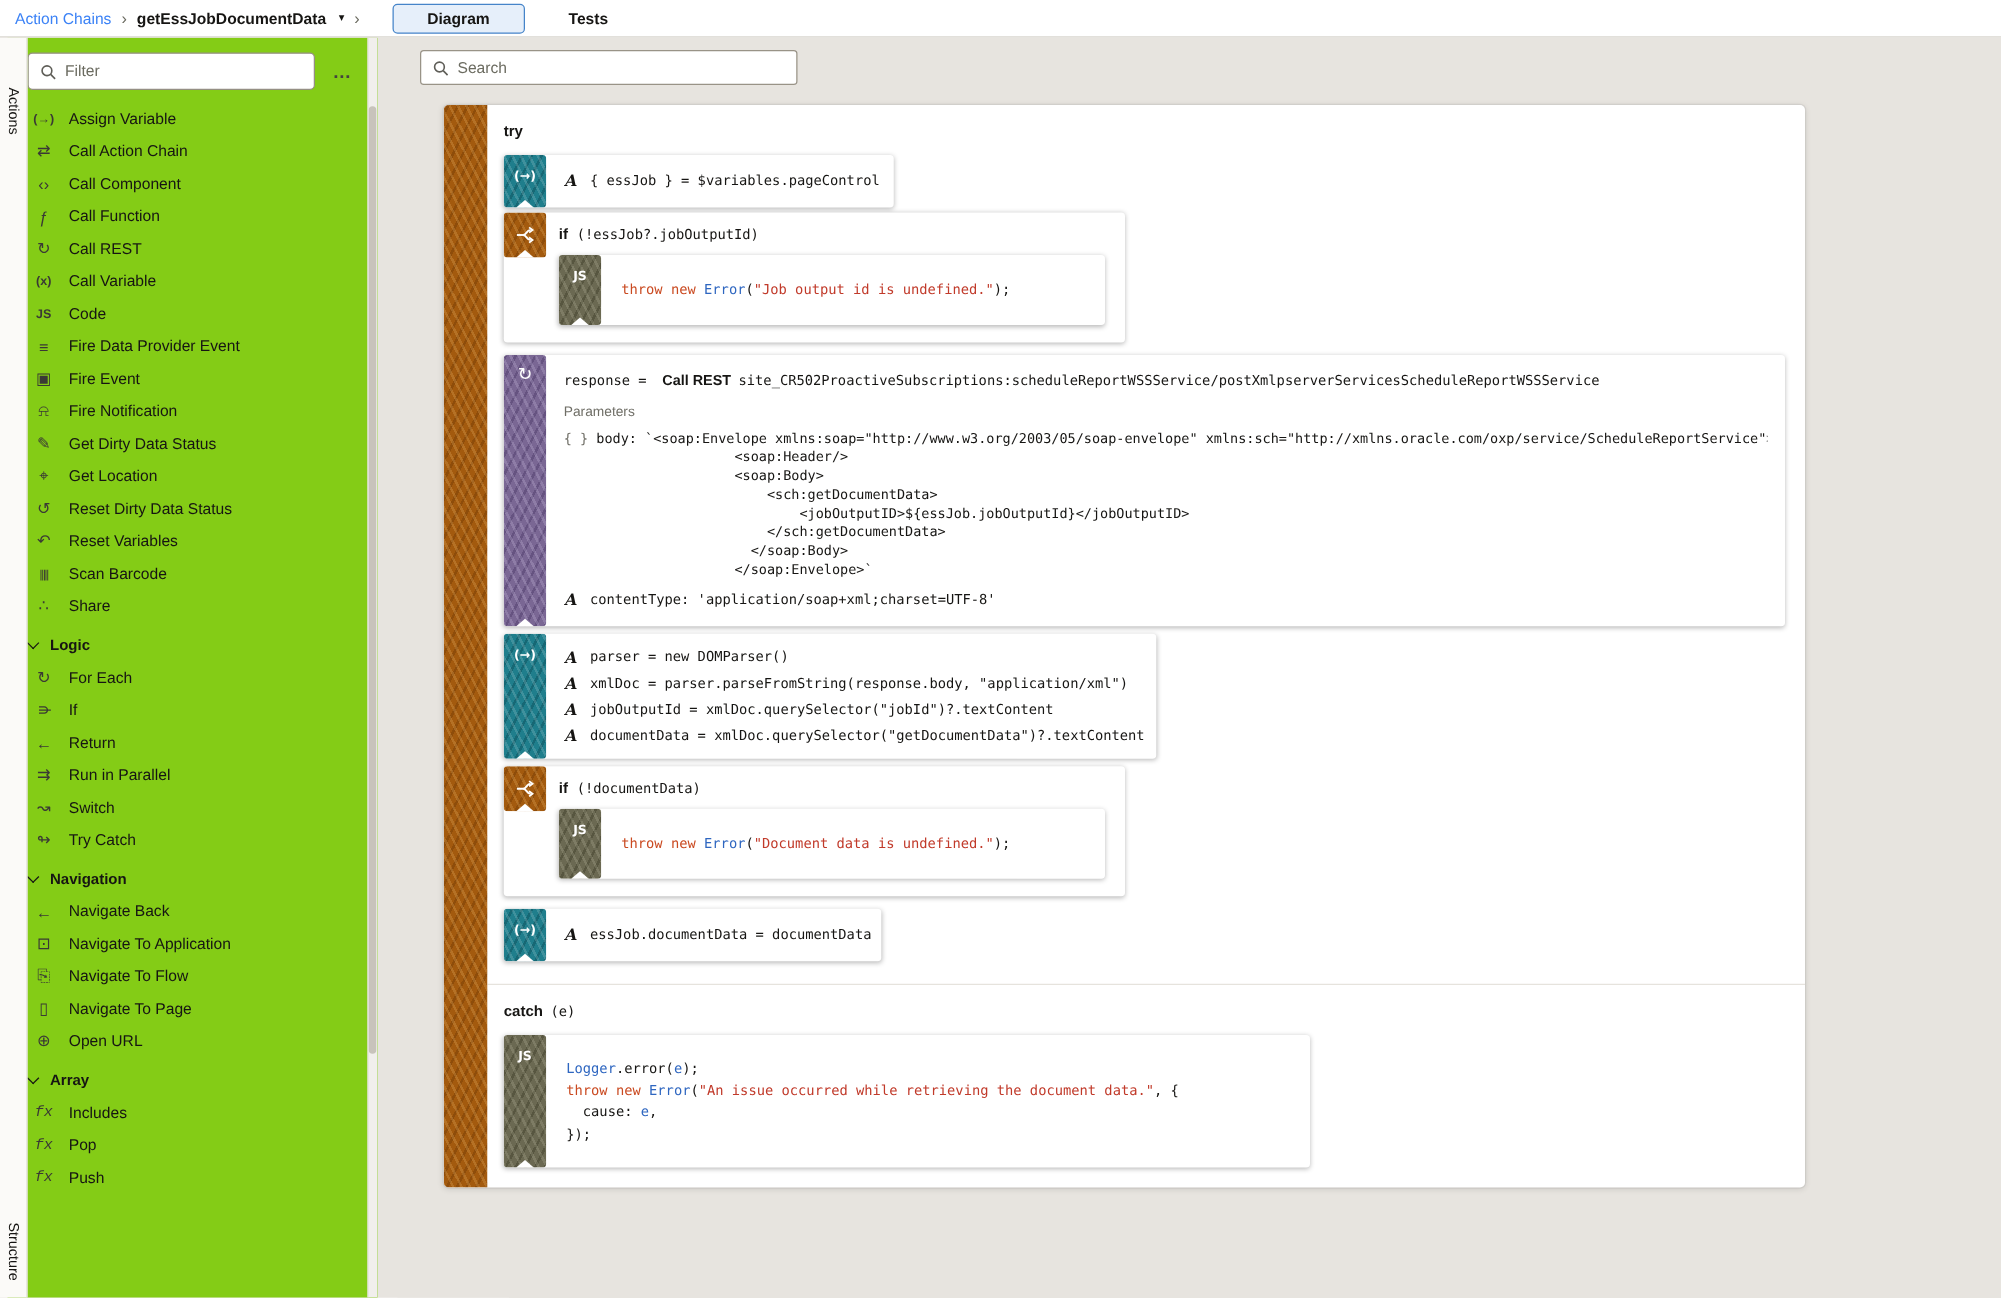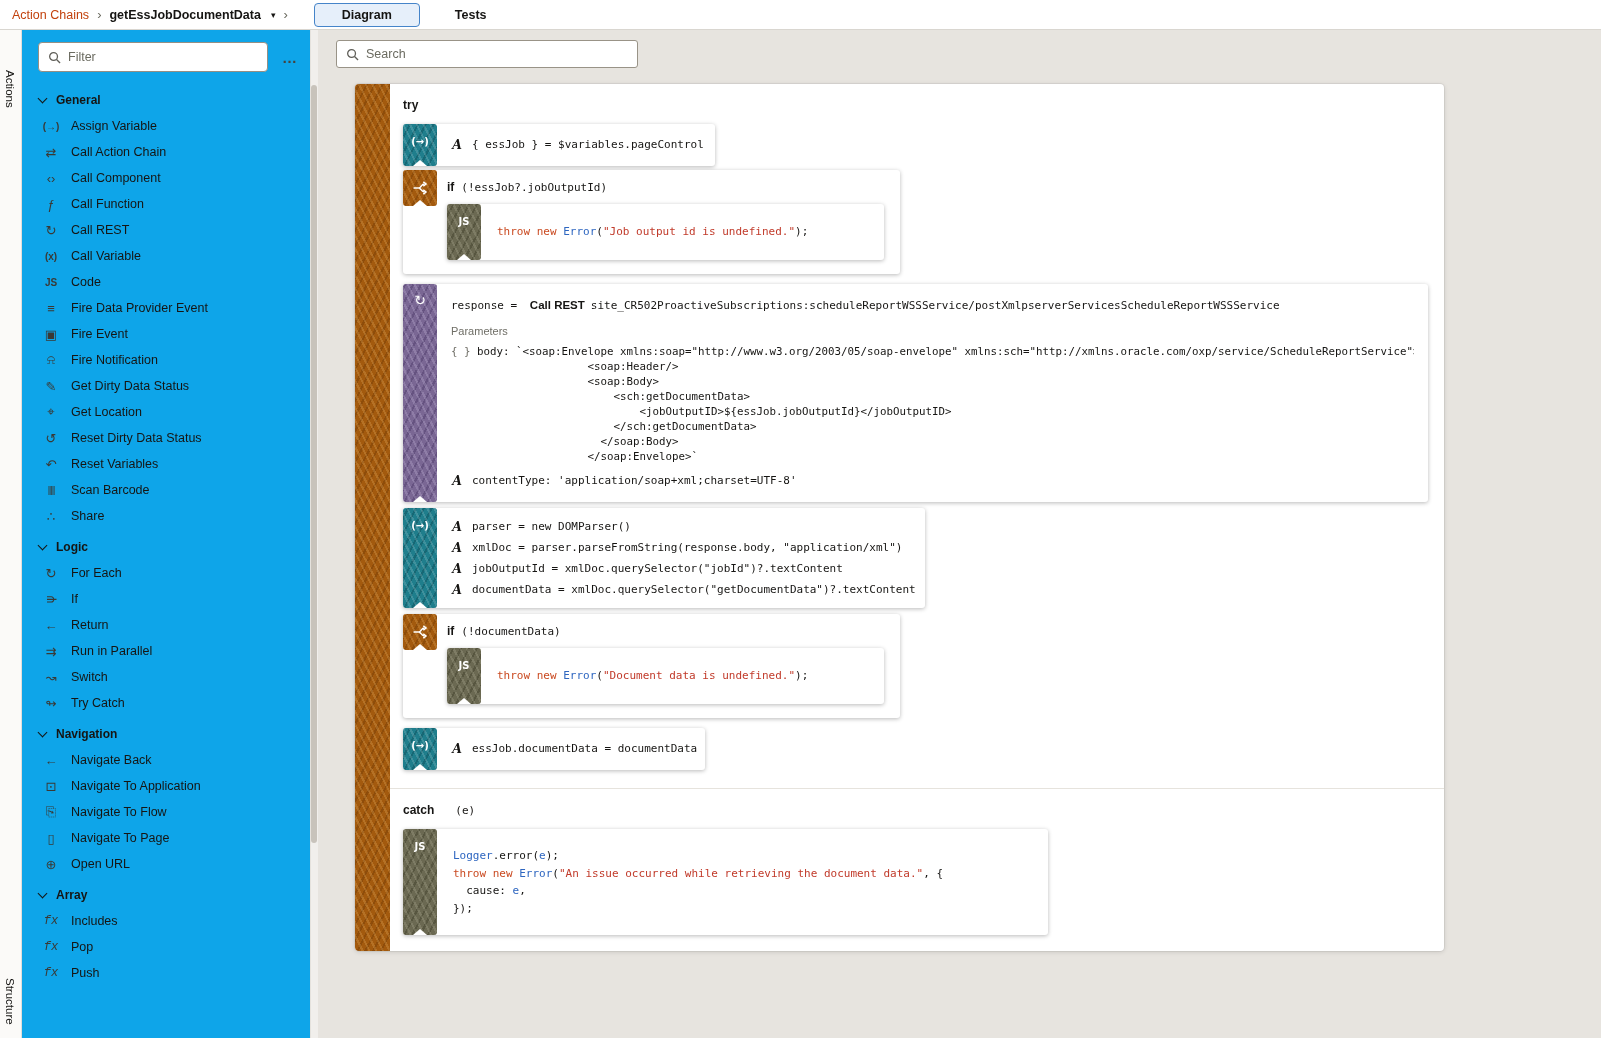--- a/index.html
+++ b/index.html
@@ -8,41 +8,41 @@
     font-family: "Liberation Sans", "DejaVu Sans", sans-serif;
     background: #e7e4df; color: #161513;
   }
 
   
   .topbar {
     position: absolute; top: 0; left: 0; right: 0; height: 30px;
     background: #fff; border-bottom: 1px solid #d9d6d0;
     display: flex; align-items: center; padding: 0 12px; gap: 8px; z-index: 20;
   }
-  .bc-root { color: #c2410c; font-size: 12.5px; cursor: pointer; }
+  .bc-root { color: #3b82f6; font-size: 12.5px; cursor: pointer; }
   .bc-sep { color: #6b6b60; font-size: 13px; }
   .bc-name { font-size: 12.5px; font-weight: 700; }
   .bc-caret { font-size: 9px; margin-left: 2px; }
   .tab { font-size: 12.5px; font-weight: 600; padding: 4px 27px; border-radius: 4px; cursor: pointer; text-align: center; }
   .tab-selected { background: #e6effa; border: 1px solid #4584c9; margin-left: 18px; }
 
   
   .leftrail {
     position: absolute; left: 0; top: 30px; bottom: 0; width: 22px;
     background: #fbfaf8; border-right: 1px solid #e2dfda; z-index: 15;
   }
   .rail-label { position: absolute; left: 16px; white-space: nowrap; font-size: 11.5px;
     transform: rotate(90deg); transform-origin: left top; }
   .rail-label-top { top: 40px; }
   .rail-label-bottom { top: 948px; }
 
   
   .sidebar {
-    position: absolute; left: 22px; top: 30px; bottom: 0; width: 296px;
-    background: #0ea5e9; overflow: hidden; z-index: 10;
+    position: absolute; left: 6px; top: 30px; bottom: 0; width: 296px;
+    background: #84cc16; overflow: hidden; z-index: 10;
   }
   .filter-row { display: flex; align-items: center; gap: 6px; padding: 12px 14px 10px 16px; }
   .filter-box {
     flex: 0 0 230px; height: 30px; border: 1px solid #958f84; border-radius: 4px;
     background: #fff; display: flex; align-items: center; padding: 0 9px; gap: 7px;
   }
   .filter-box input, .search-box input {
     border: none; outline: none; flex: 1; font-size: 12.5px; color: #161513; background: transparent;
     font-family: "Liberation Sans", sans-serif;
   }
@@ -145,21 +145,21 @@
   pre.soap { font-family: "DejaVu Sans Mono", monospace; font-size: 10.8px; line-height: 15px;
     white-space: pre; margin: 0 0 9px; overflow: hidden; }
   .ct-row { margin-top: 3px; }
 
   
   .assign-lines .nbody { padding: 8px 14px; }
   .assign-lines .row { height: 21px; }
 
   
   .catch-section { border-top: 1px solid #e6e3dd; margin: 18px -18px 0 -13px; padding: 14px 18px 0 13px; }
-  .catch-label { font-size: 12px; font-weight: 700; margin: 0 0 12px; display: flex; gap: 21px; align-items: center; }
+  .catch-label { font-size: 12px; font-weight: 700; margin: 0 0 12px; display: flex; gap: 6px; align-items: center; }
   .catch-param { font-family: "DejaVu Sans Mono", monospace; font-weight: 400; font-size: 11px; }
   .catch-js { width: 645px; }
   .catch-js .nbody { padding: 18px 16px; line-height: 17.5px; }
   .catch-js .nbody div { white-space: pre; }
 
   .w312 { width: 312px; margin-bottom: 4px; }
   .w497 { width: 497px; }
   .w1025 { width: 1025px; }
   .w522 { width: 522px; margin-bottom: 6px; }
   .w302 { width: 302px; }
@@ -187,24 +187,20 @@
     <div class="filter-box">
       <svg width="13" height="13" viewBox="0 0 14 14" fill="none" stroke="#5f5e58" stroke-width="1.4">
           <circle cx="6" cy="6" r="4.2"></circle>
           <path d="M9.2 9.2L13 13"></path>
         </svg>
       <input placeholder="Filter" style="">
     </div>
     <span class="more-btn">…</span>
   </div>
 
-  <div class="sb-header">
-    <span class="chev"></span>
-    <span>General</span>
-  </div>
   <div class="sb-item">
     <span class="sb-icon sm">(→)</span>
     <span>Assign Variable</span>
   </div>
   <div class="sb-item">
     <span class="sb-icon">⇄</span>
     <span>Call Action Chain</span>
   </div>
   <div class="sb-item">
     <span class="sb-icon">‹›</span>

